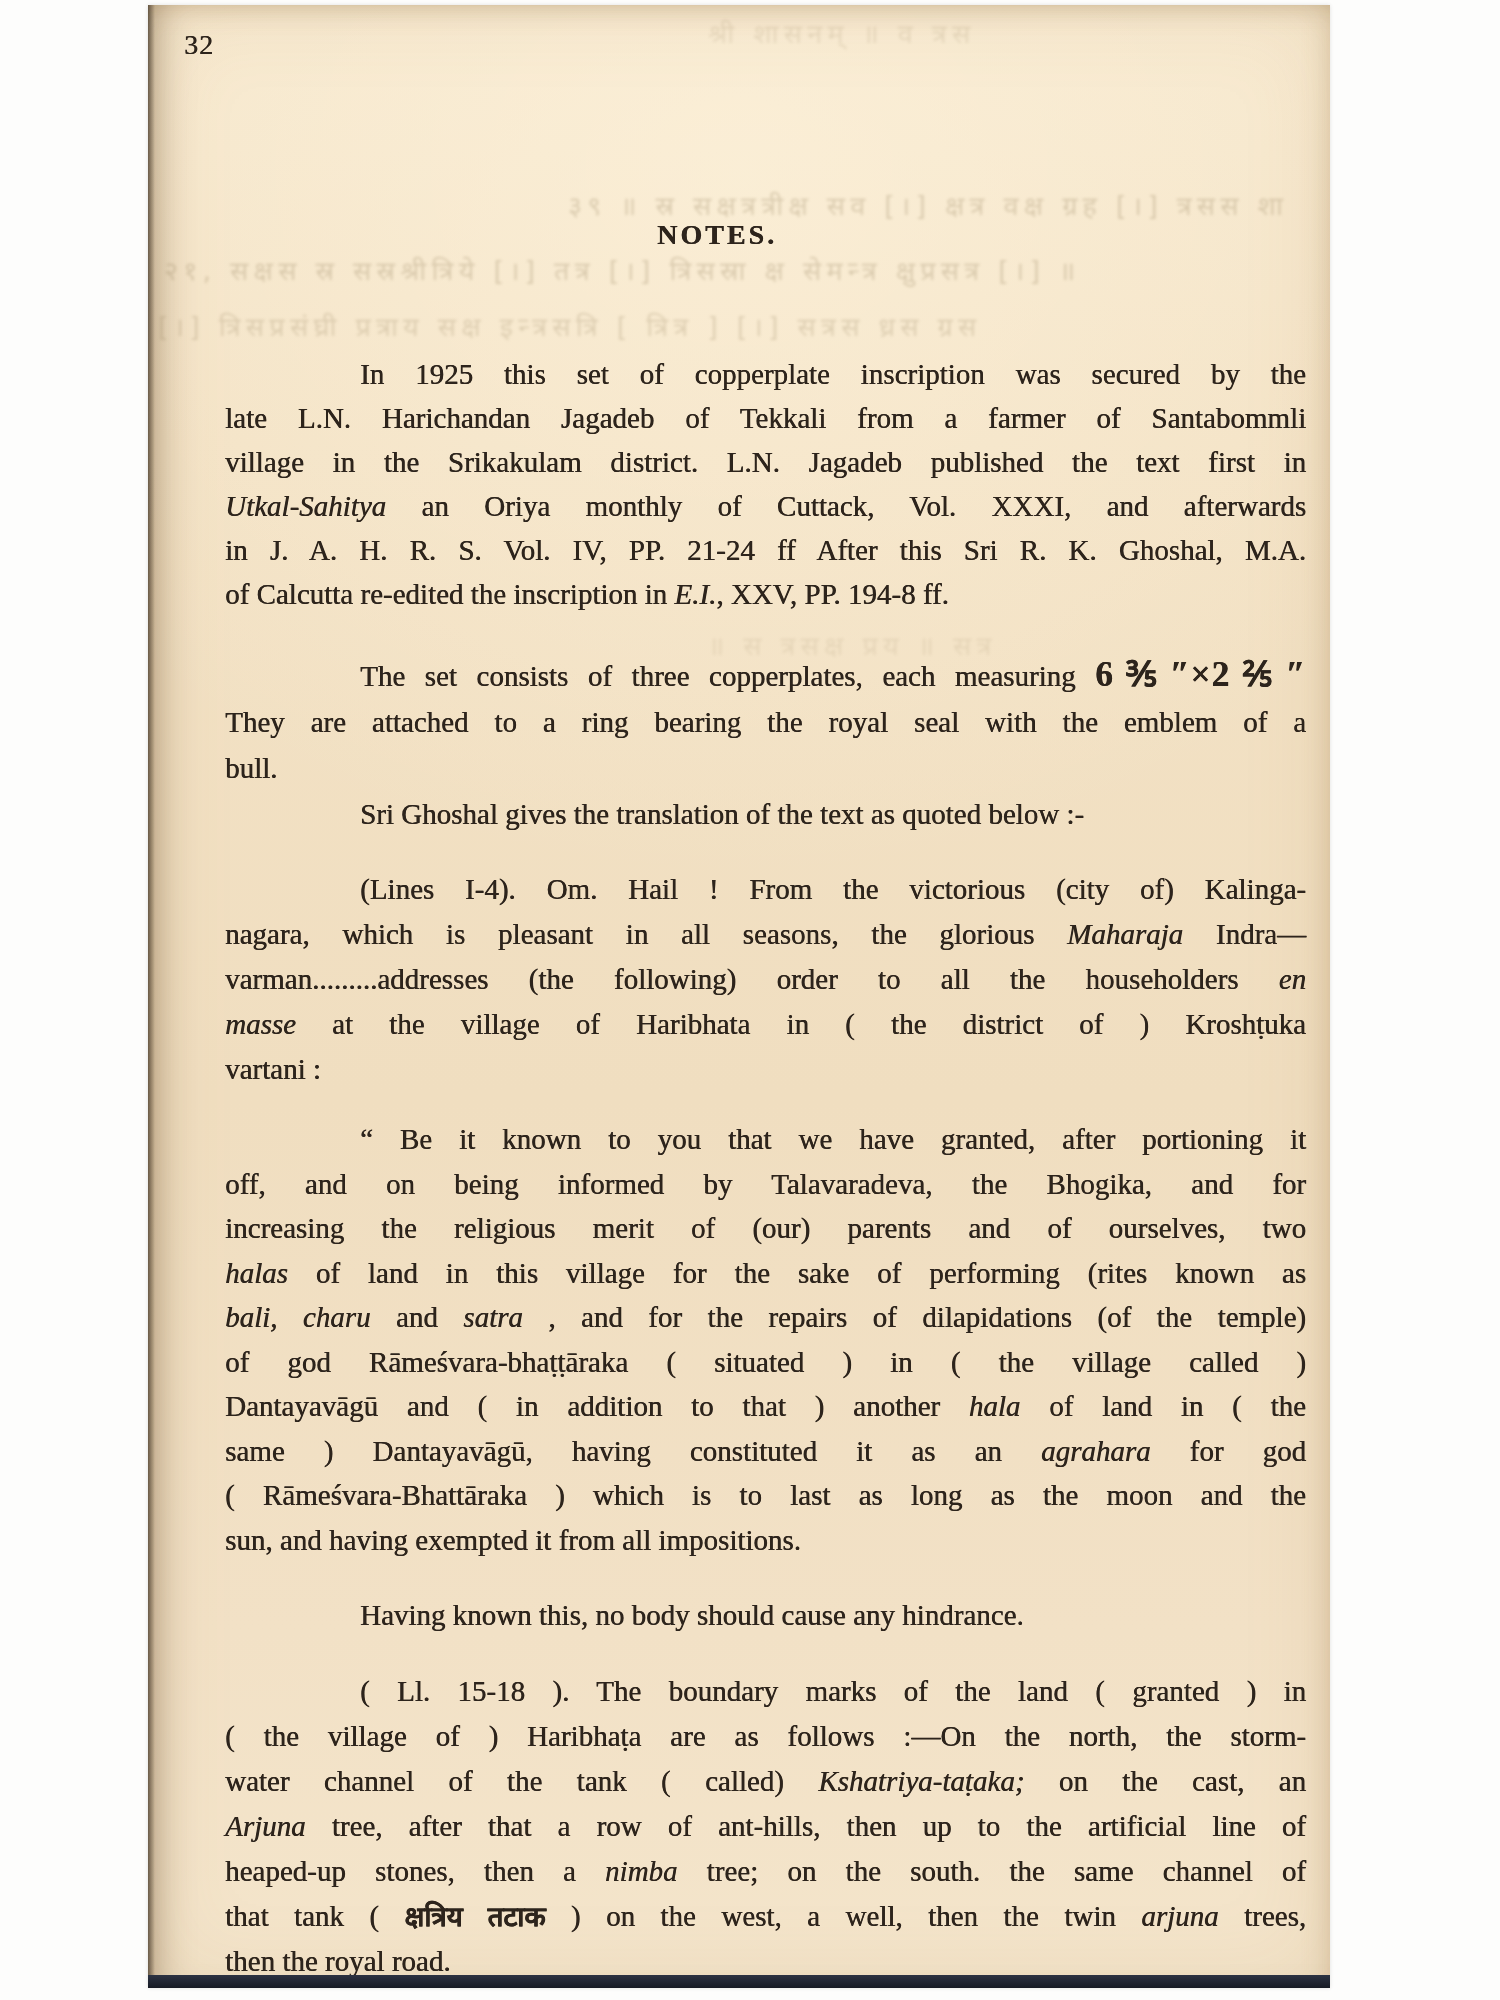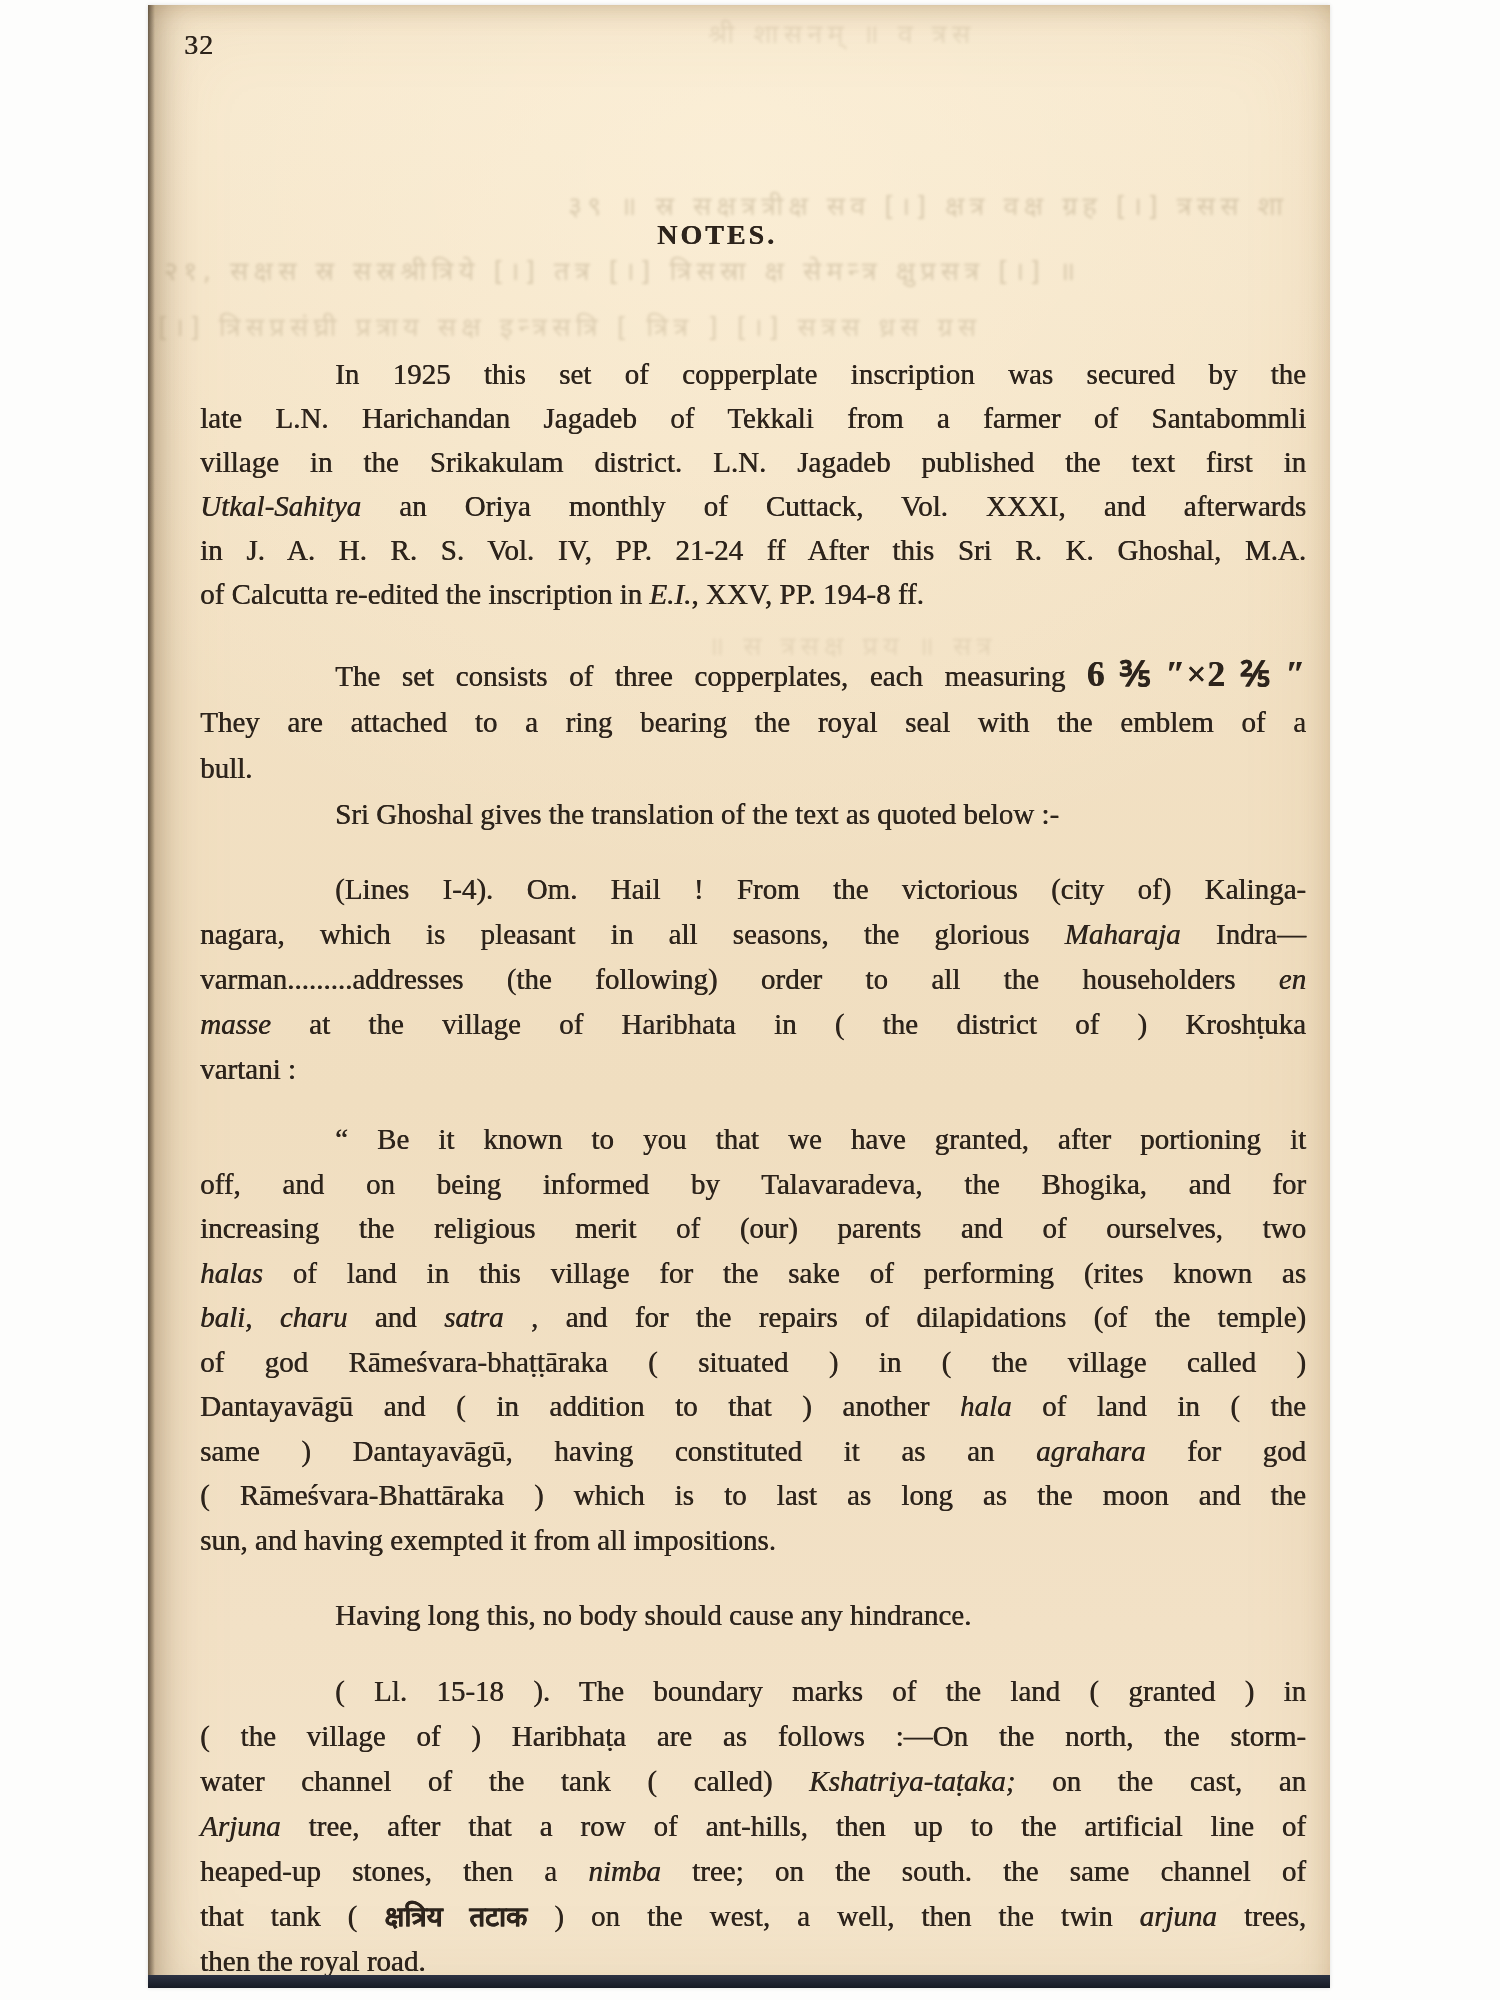--- a/index.html
+++ b/index.html
@@ -37,21 +37,21 @@
     position:absolute;left:0;width:100%;top:0;text-align:center;
     transform:translateX(60px);
     font-size:28px;letter-spacing:3px;word-spacing:8px;
   }
   .section-head{
     position:absolute;left:52px;width:1106px;top:214px;text-align:center;
     transform:translateX(-36px);
     font-size:28px;font-weight:bold;letter-spacing:3px;
   }
   .block{position:absolute;left:52px;width:1106px;font-size:29px;}
-  .line{line-height:44px;white-space:normal;}
+  .line{line-height:44px;white-space:normal;margin-left:25px;}
   .jl{text-align:justify;text-align-last:justify;}
   .ind{padding-left:135px;box-sizing:border-box;}
   .it{font-style:italic;}
   .frac{font-size:1.22em;font-weight:bold;font-family:Liberation Serif, serif;letter-spacing:1px;}
   .dev{font-family:Liberation Serif, serif;font-weight:bold;font-size:.95em;}
   
   [data-name="para-provenance"]{top:347px;}
   [data-name="para-description"]{top:646px;} [data-name="para-description"] .line{line-height:46px;}
   [data-name="line-translation-intro"]{top:787px;}
   [data-name="para-lines-1-4"]{top:862px;} [data-name="para-lines-1-4"] .line{line-height:45px;}
@@ -119,21 +119,21 @@
         <div class="line jl" data-name="text-line"><span>increasing the religious merit of (our) parents and of ourselves, two</span></div>
         <div class="line jl" data-name="text-line"><span class="it">halas</span><span> of land in this village for the sake of performing (rites known as</span></div>
         <div class="line jl" data-name="text-line"><span class="it">bali,</span><span> </span><span class="it">charu</span><span> and </span><span class="it">satra</span><span> , and for the repairs of dilapidations (of the temple)</span></div>
         <div class="line jl" data-name="text-line"><span>of god Rāmeśvara-bhaṭṭāraka ( situated ) in ( the village called )</span></div>
         <div class="line jl" data-name="text-line"><span>Dantayavāgū and ( in addition to that ) another </span><span class="it">hala</span><span> of land in ( the</span></div>
         <div class="line jl" data-name="text-line"><span>same ) Dantayavāgū, having constituted it as an </span><span class="it">agrahara</span><span> for god</span></div>
         <div class="line jl" data-name="text-line"><span>( Rāmeśvara-Bhattāraka ) which is to last as long as the moon and the</span></div>
         <div class="line" data-name="text-line"><span>sun, and having exempted it from all impositions.</span></div>
       </div>
       <div class="block ink" data-name="line-hindrance">
-        <div class="line ind" data-name="text-line"><span>Having long this, no body should cause any hindrance.</span></div>
+        <div class="line ind" data-name="text-line"><span>Having known this, no body should cause any hindrance.</span></div>
       </div>
       <div class="block ink" data-name="para-boundaries">
         <div class="line jl ind" data-name="text-line"><span>( Ll. 15-18 ). The boundary marks of the land ( granted ) in</span></div>
         <div class="line jl" data-name="text-line"><span>( the village of ) Haribhaṭa are as follows :—On the north, the storm-</span></div>
         <div class="line jl" data-name="text-line"><span>water channel of the tank ( called) </span><span class="it">Kshatriya-taṭaka;</span><span> on the cast, an</span></div>
         <div class="line jl" data-name="text-line"><span class="it">Arjuna</span><span> tree, after that a row of ant-hills, then up to the artificial line of</span></div>
         <div class="line jl" data-name="text-line"><span>heaped-up stones, then a </span><span class="it">nimba</span><span> tree; on the south. the same channel of</span></div>
         <div class="line jl" data-name="text-line"><span>that tank ( </span><span class="dev">क्षत्रिय तटाक</span><span> ) on the west, a well, then the twin </span><span class="it">arjuna</span><span> trees,</span></div>
         <div class="line" data-name="text-line"><span>then the royal road.</span></div>
       </div>

